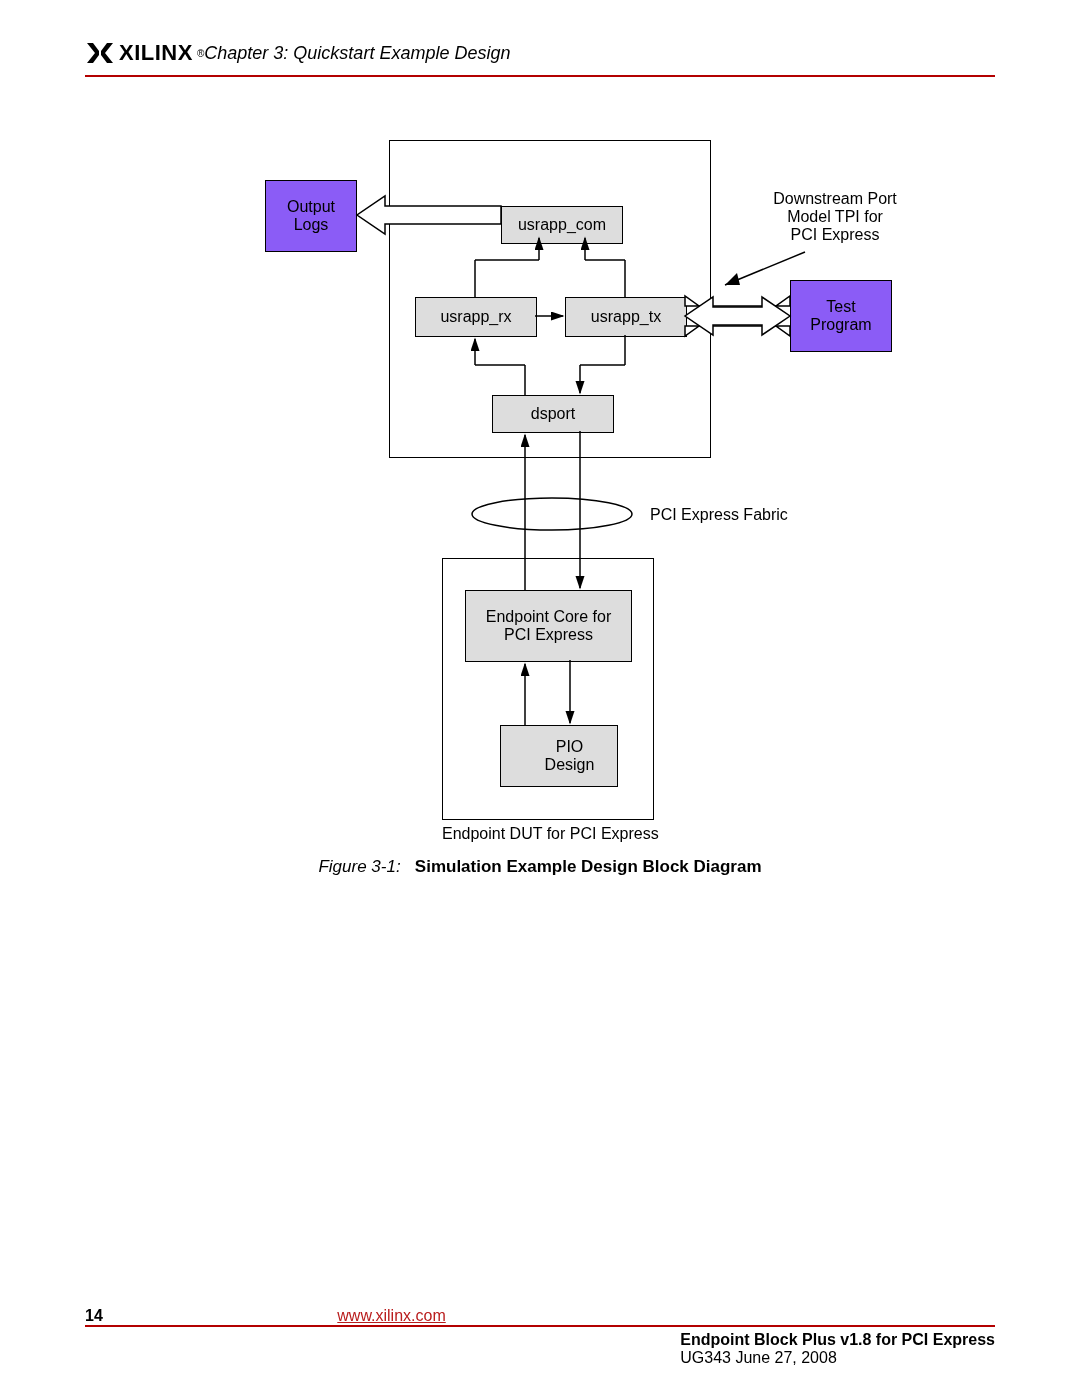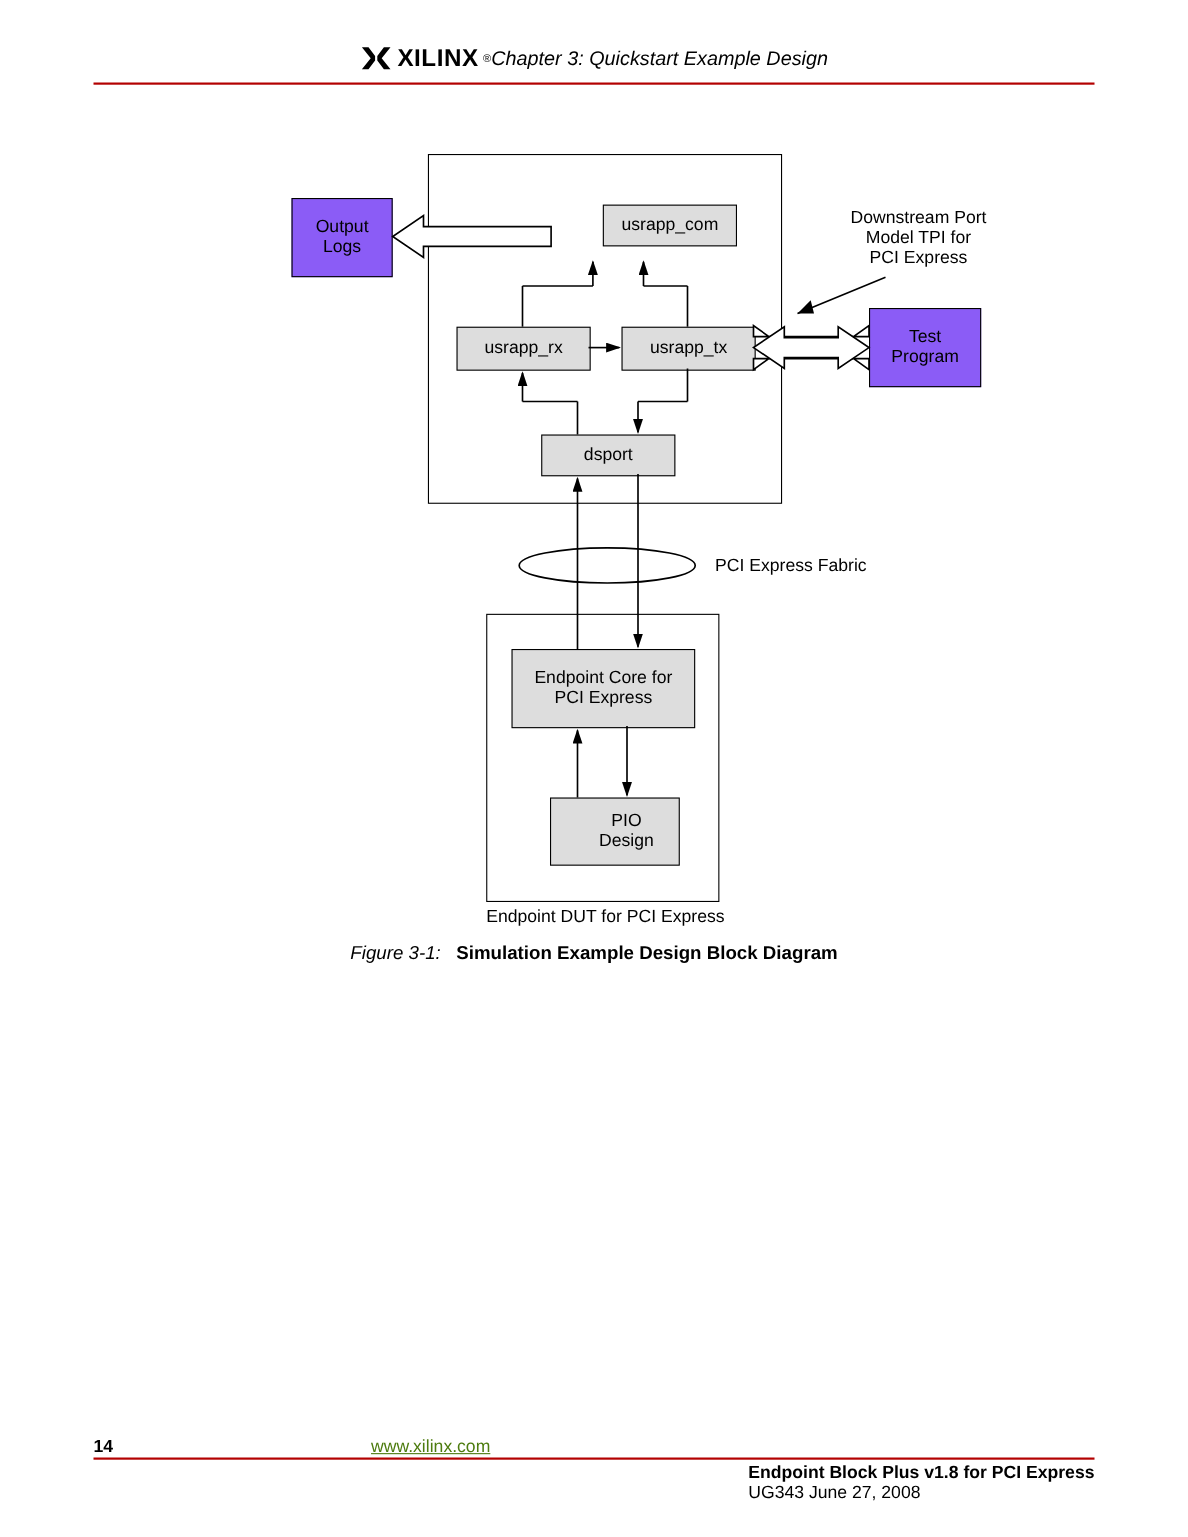--- a/index.html
+++ b/index.html
@@ -11,21 +11,21 @@
     height: 1397px;
     position: relative;
     color: #000;
   }
   .header {
     position: absolute;
     top: 40px;
     left: 85px;
     right: 85px;
     display: flex;
-    justify-content: center;
+    justify-content: flex-start;
     align-items: center;
   }
   .logo {
     display: flex;
     align-items: center;
     gap: 4px;
   }
   .logo-text {
     font-weight: bold;
     font-size: 22px;
@@ -64,21 +64,21 @@
     left: 85px;
     right: 85px;
     display: flex;
     justify-content: space-between;
     font-size: 16px;
   }
   .footer .page {
     font-weight: bold;
   }
   .footer .link {
-    color: #4d7c0f;
+    color: #b91c1c;
     text-decoration: underline;
   }
   .footer .rightcol {
     text-align: left;
     margin-top: 24px;
   }
   .footer .doc-title {
     font-weight: bold;
   }
   .diagram {
@@ -147,21 +147,21 @@
 </div>
 <div class="red-rule-top"></div>
 
 <div class="diagram">
 
   <div class="box" style="left:304px; top:10px; width:320px; height:316px; background:transparent;"></div>
 
   <div class="box" style="left:180px; top:50px; width:90px; height:70px; white-space:pre;">Output
 Logs</div>
 
-  <div class="box shaded" style="left:416px; top:56px; width:120px; height:36px;margin-left:47px;">usrapp_com</div>
+  <div class="box shaded" style="left:416px; top:76px; width:120px; height:36px;">usrapp_com</div>
 
   <div class="box shaded" style="left:330px; top:167px; width:120px; height:38px;">usrapp_rx</div>
 
   <div class="box shaded" style="left:480px; top:167px; width:120px; height:38px;">usrapp_tx</div>
 
   <div class="box shaded" style="left:407px; top:265px; width:120px; height:36px;">dsport</div>
 
   <div class="box" style="left:705px; top:150px; width:100px; height:70px; white-space:pre;">Test
 Program</div>
 

